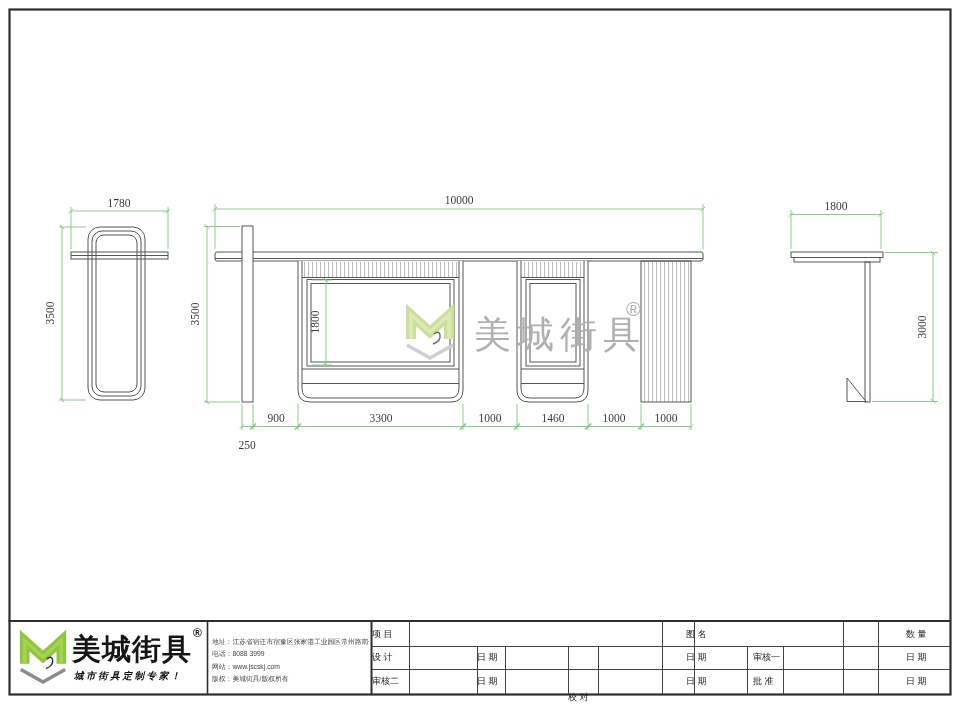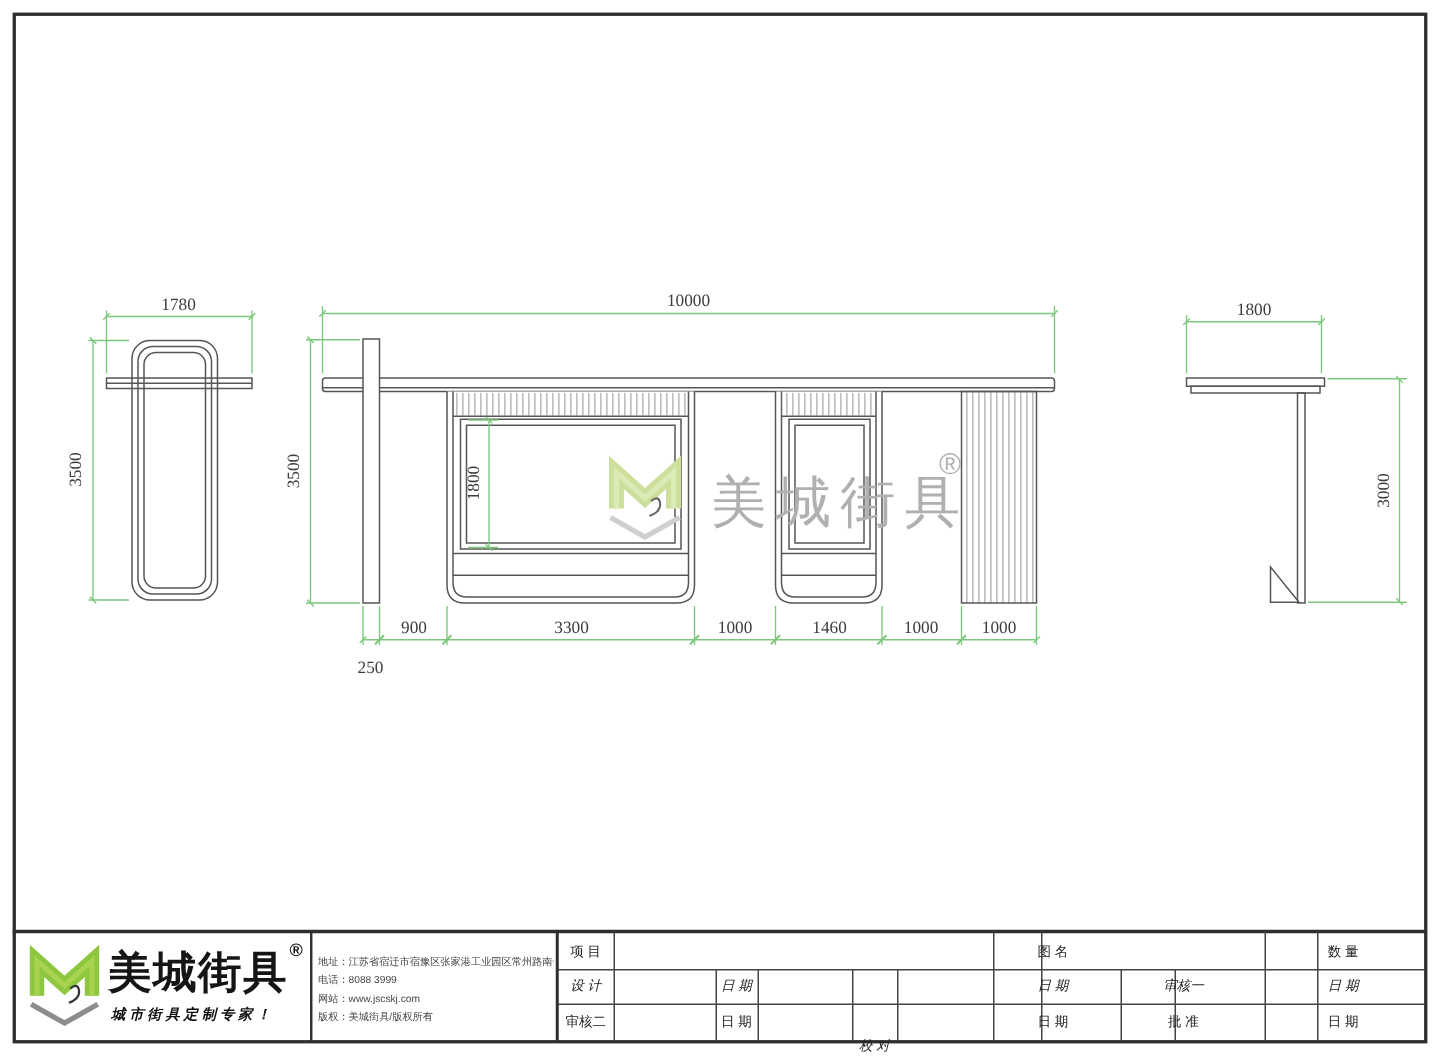--- a/index.html
+++ b/index.html
@@ -8,27 +8,27 @@
   svg{position:absolute;left:0;top:0;}
   .dimtxt{font-family:"Liberation Serif",serif;font-size:11.5px;fill:#3c3c3c;}
   .wmbrand{font-family:"Liberation Sans",sans-serif;font-size:37px;letter-spacing:6px;fill:#b0b0b0;}
   .wmreg{font-family:"Liberation Sans",sans-serif;font-size:20px;fill:#b0b0b0;}
   .abs{position:absolute;}
   .brand{left:72px;top:632px;font-size:29px;font-weight:bold;color:#151515;letter-spacing:1px;line-height:34px;}
   .reg{left:193px;top:626px;font-size:12px;font-weight:bold;color:#151515;}
   .tagline{left:74px;top:670px;font-size:9.5px;font-weight:bold;letter-spacing:2.6px;color:#111;font-style:italic;}
   .info{left:212px;top:636px;width:157px;color:#444;font-size:6.8px;line-height:12.4px;
         white-space:nowrap;overflow:hidden;}
-  .tlabel{position:absolute;font-size:9px;color:#222;text-align:center;overflow:hidden;
+  .tlabel{position:absolute;font-size:9px;color:#222;text-align:left;overflow:hidden;
           font-family:"Liberation Sans",sans-serif;}
   .r1{top:621px;height:25px;line-height:26px;}
-  .r2{top:646px;height:23px;line-height:23px;font-style:italic;}
+  .r2{top:646px;height:23px;line-height:23px;}
   .r3{top:669px;height:24px;line-height:24px;}
   .c1{left:372px;width:37px;} .c2{left:477px;width:28px;} .c3{left:568px;width:30px;margin-top:40px;}
-  .c4{left:662px;width:32px;margin-left:24px;} .c5{left:771px;width:36px;} .c6{left:857px;width:35px;padding-left:21px;}
+  .c4{left:662px;width:32px;margin-left:24px;} .c5{left:753px;width:36px;} .c6{left:885px;width:35px;padding-left:21px;}
 </style>
 </head>
 <body>
 
 <div class="page">
 
 <svg width="960" height="704" viewBox="0 0 960 704">
   <defs>
     <pattern id="vstripe" width="4" height="8" patternUnits="userSpaceOnUse">
       <line x1="0.6" y1="0" x2="0.6" y2="8" stroke="#9a9a9a" stroke-width="0.7"></line>

